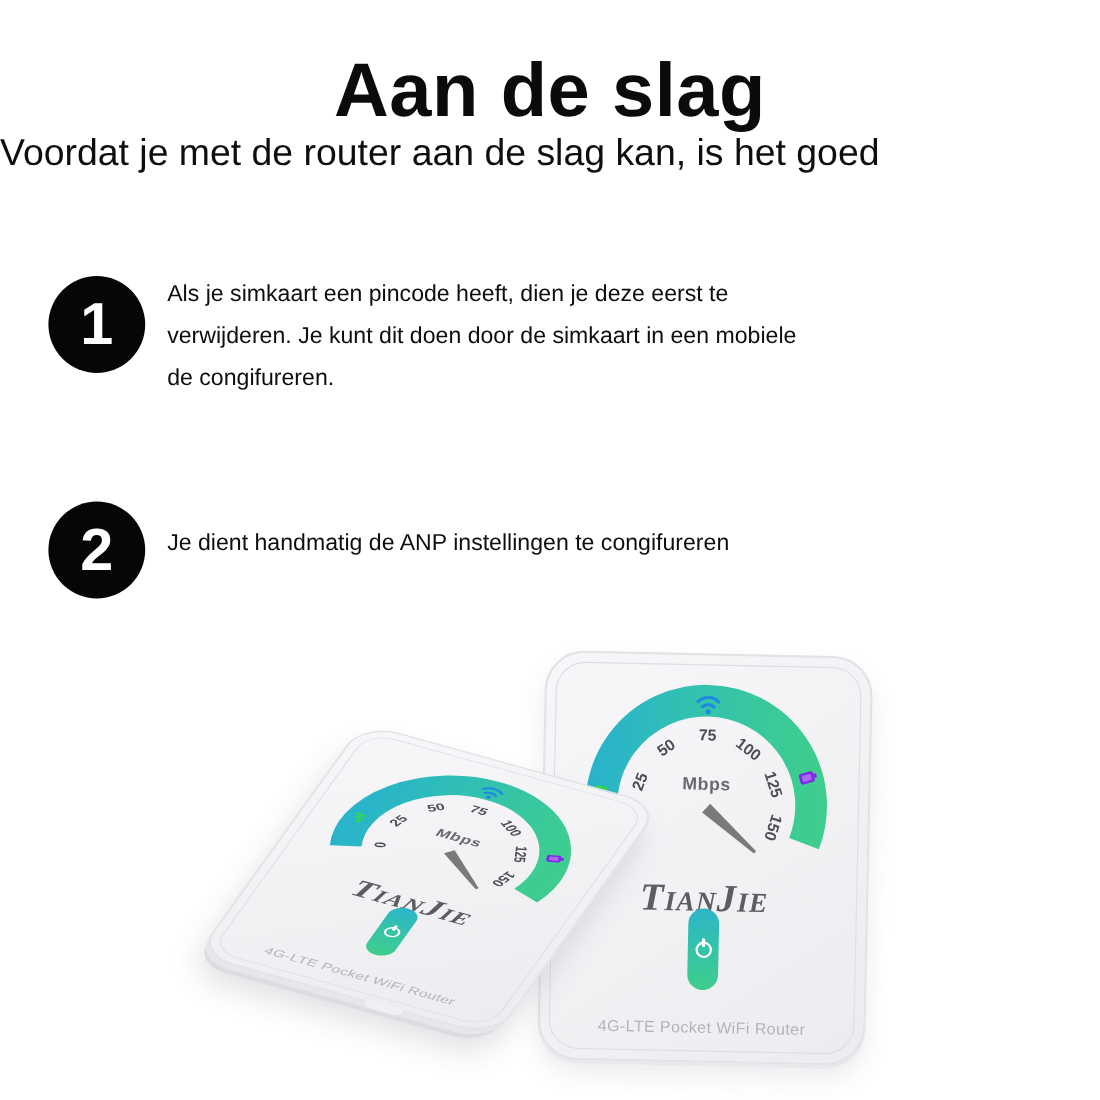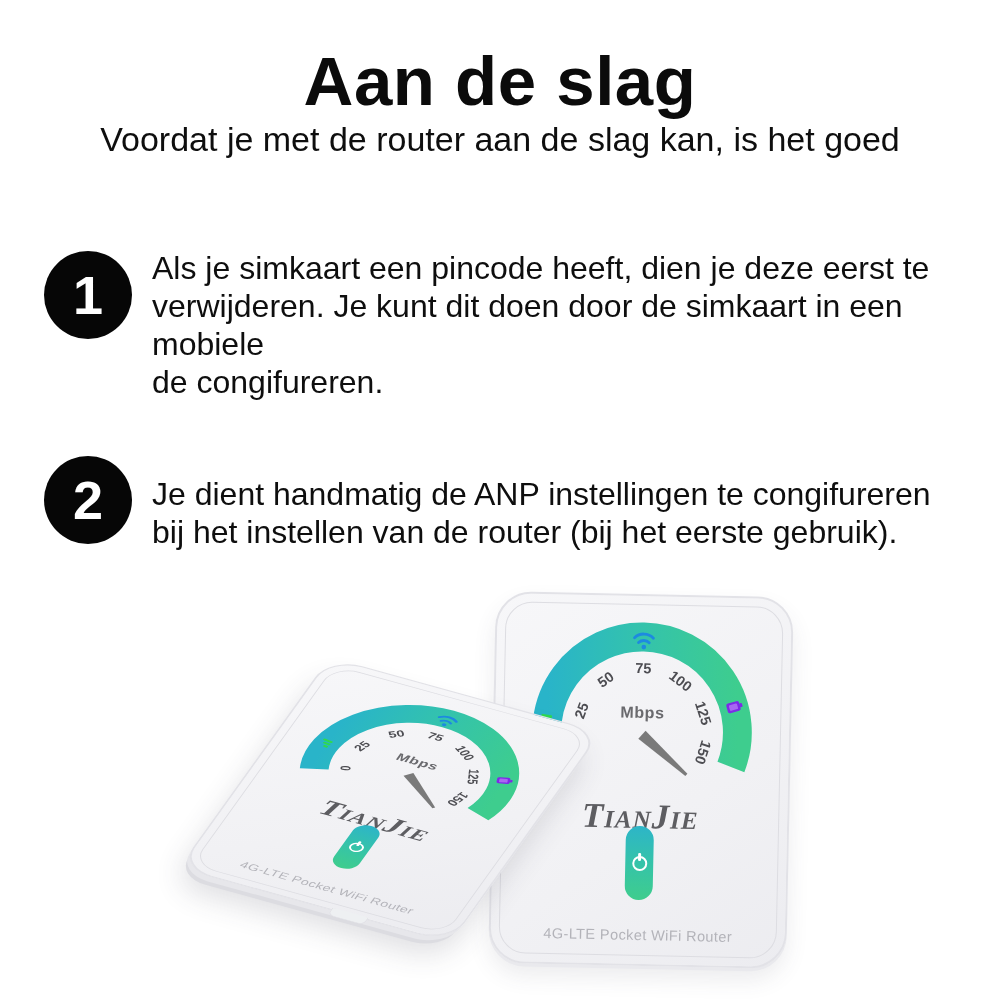--- a/index.html
+++ b/index.html
@@ -8,32 +8,32 @@
     position:relative; overflow:hidden; background:#ffffff;
     font-family:"Liberation Sans", sans-serif; color:#0b0b0b;
   }
   
   .title {
     position:absolute; top:42px; left:0; right:0;
     text-align:center; font-size:69px; font-weight:bold; letter-spacing:0.5px;
   }
   .subtitle {
     position:absolute; top:117px; left:0; right:0;
-    text-align:center; font-size:34px; line-height:45px; color:#0e0e0e;
+    text-align:left; font-size:34px; line-height:45px; color:#0e0e0e;
   }
   
   .badge {
     position:absolute; left:44px; width:88px; height:88px; border-radius:50%;
     background:#060606; color:#ffffff; display:flex; align-items:center; justify-content:center;
     font-size:54px; font-weight:bold;
   }
   .badge-1 { top:251px; }
   .badge-2 { top:456px; }
   .step-text {
-    position:absolute; left:152px; font-size:32px; line-height:38px; color:#0e0e0e;
+    position:absolute; left:152px; font-size:21px; line-height:38px; color:#0e0e0e;
   }
   .step-text-1 { top:249px; }
   .step-text-2 { top:463px;margin-top:12px; }
   
   .scene { position:absolute; left:0; top:560px; width:1000px; height:440px; }
   .router {
     position:absolute; width:298px; height:372px;
     background:linear-gradient(145deg,#f7f7f9 0%,#f1f1f4 60%,#ececf0 100%);
     border:2px solid #e2e2e7; border-radius:36px;
   }
@@ -99,21 +99,20 @@
   <div>Als je simkaart een pincode heeft, dien je deze eerst te</div>
   <div>verwijderen. Je kunt dit doen door de simkaart in een mobiele</div>
   <div>de congifureren.</div>
 </div>
 
 <div class="badge badge-2">
   <span>2</span>
 </div>
 <div class="step-text step-text-2">
   <div>Je dient handmatig de ANP instellingen te congifureren</div>
-  <div>bij het instellen van de router (bij het eerste gebruik).</div>
 </div>
 
 <div class="scene">
 
   <div class="router router-right">
     <svg class="gauge" viewBox="0 0 220 170" xmlns="http://www.w3.org/2000/svg">
       <defs>
         <linearGradient id="bandGrad" x1="0" y1="0" x2="1" y2="0">
           <stop offset="0" stop-color="#29b4c9"></stop>
           <stop offset="0.45" stop-color="#33c2ae"></stop>

